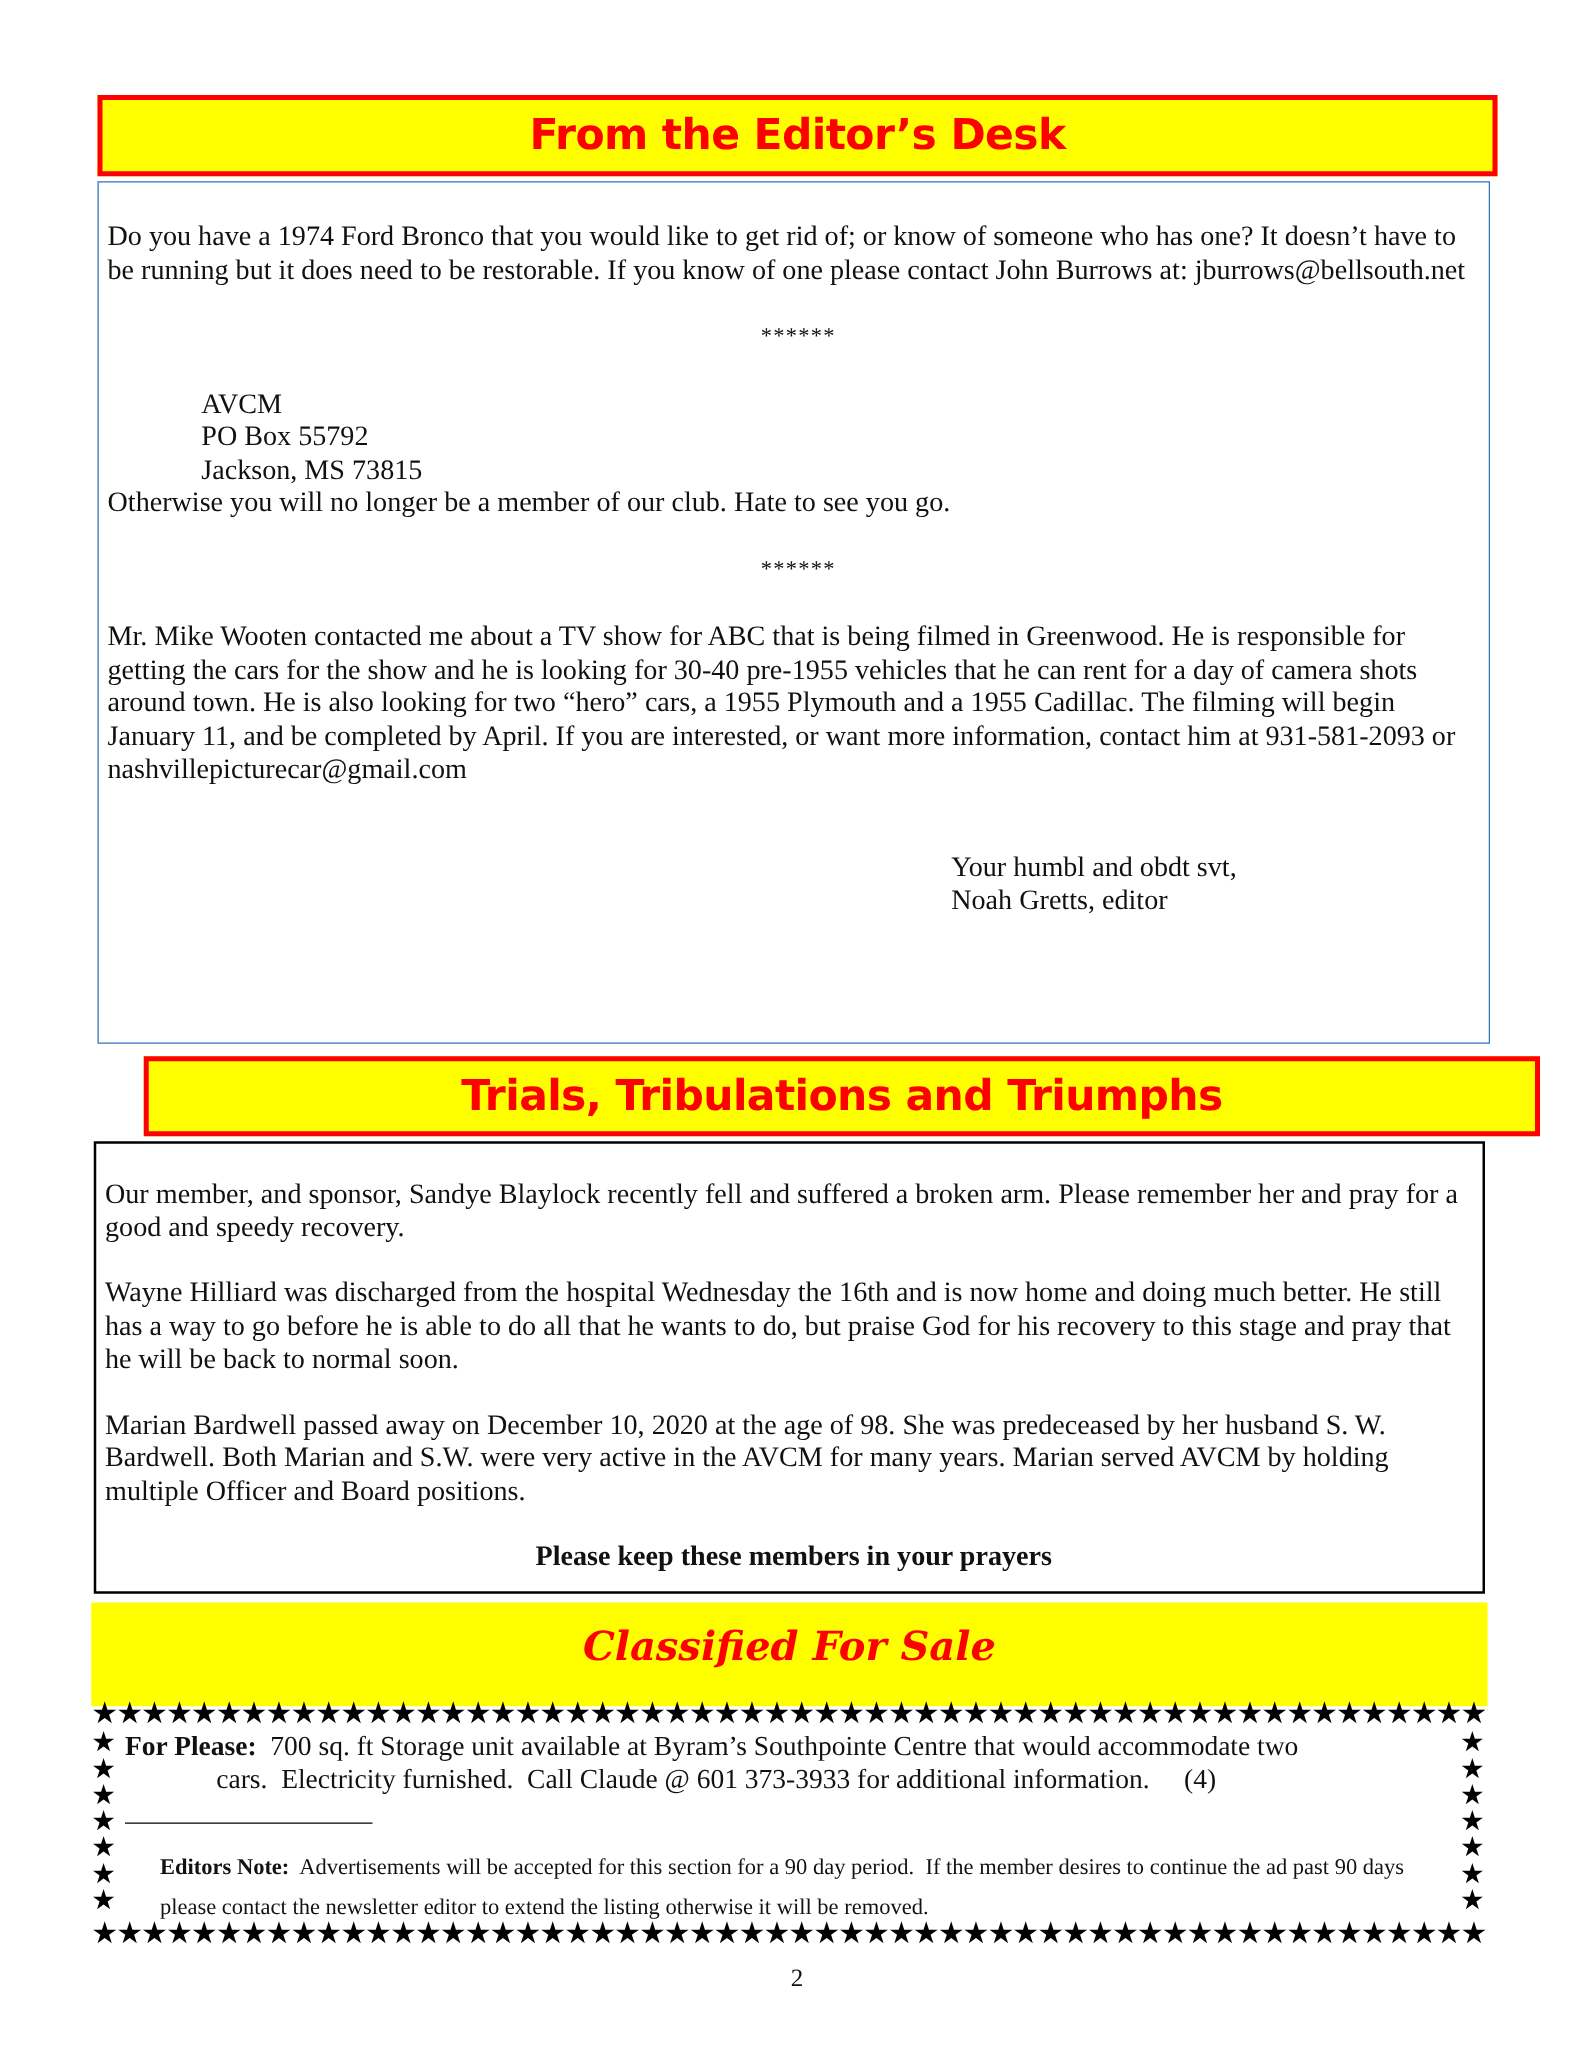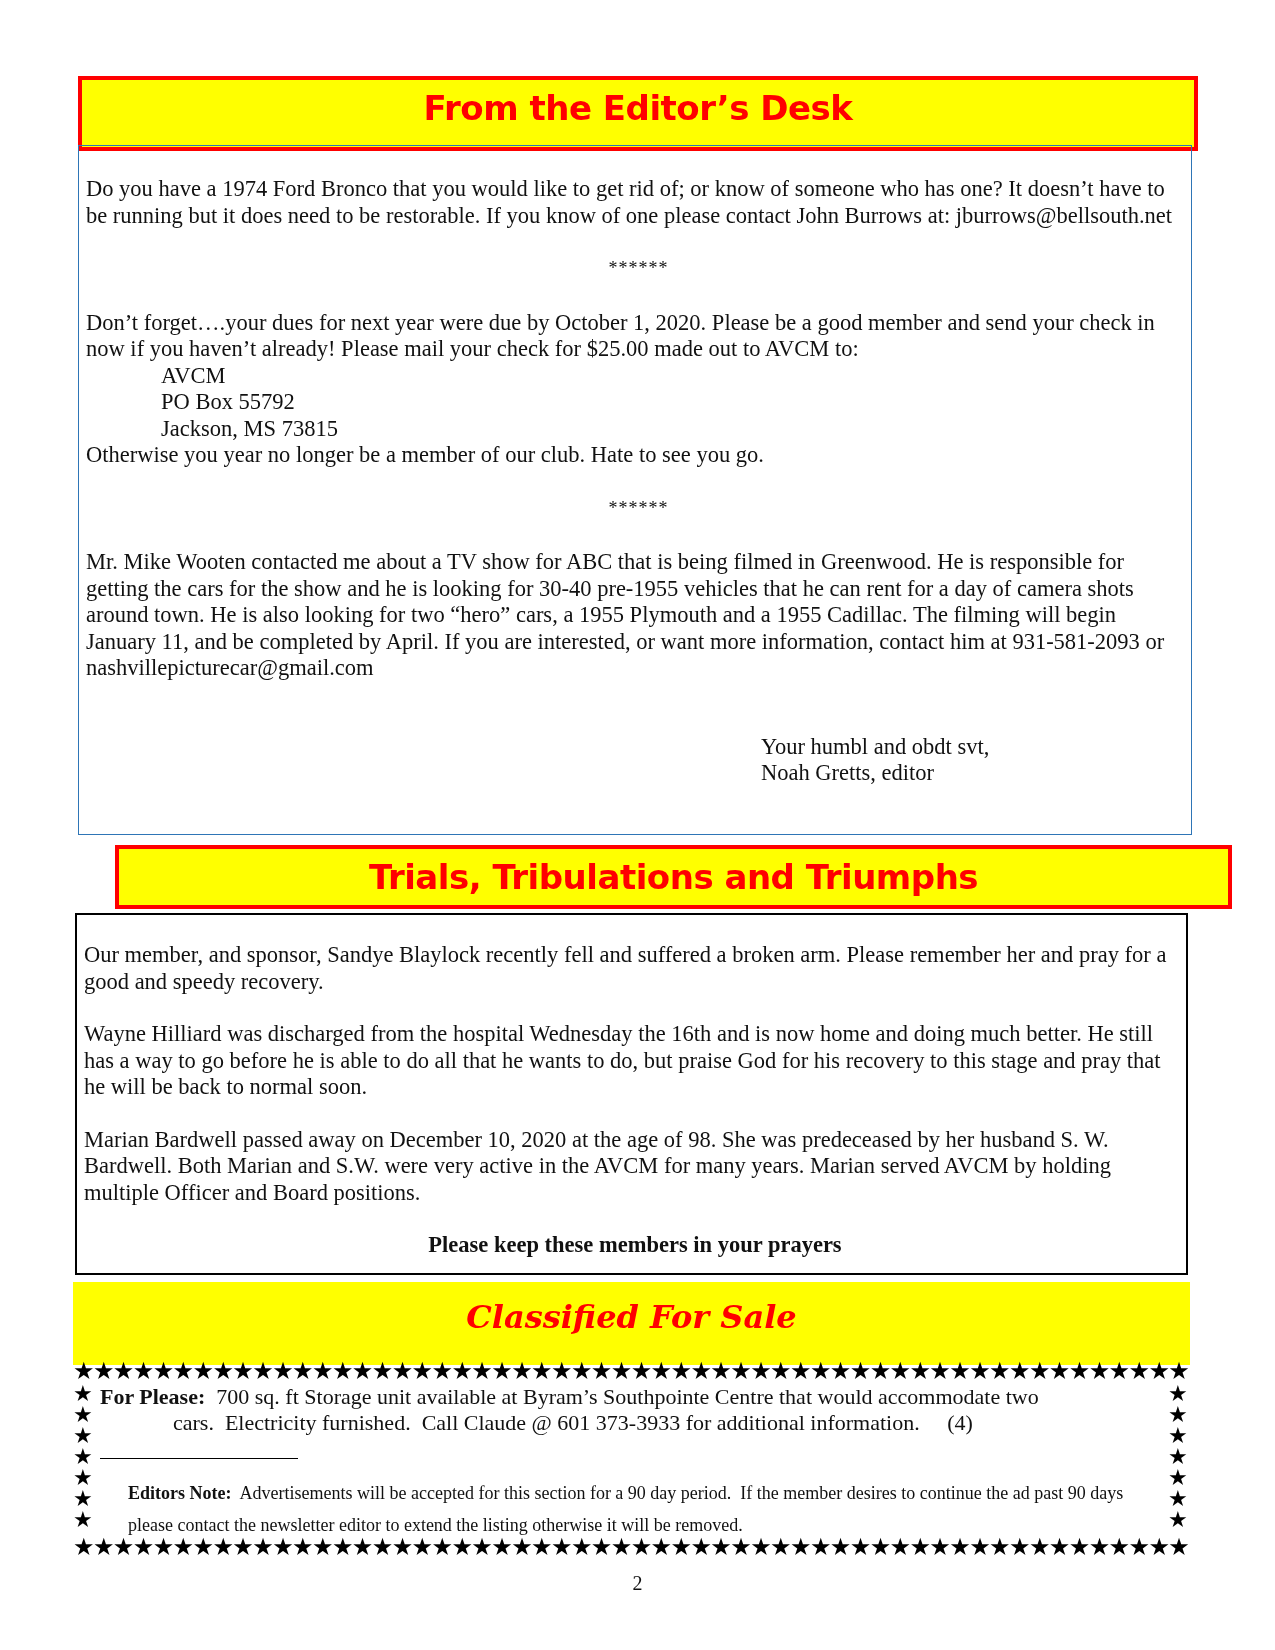--- a/index.html
+++ b/index.html
@@ -2,21 +2,21 @@
 <html><head>
 <meta charset="utf-8">
 <style>
   html, body { margin: 0; padding: 0; background: #ffffff; }
   body { width: 1275px; height: 1650px; position: relative; overflow: hidden;
          font-family: "Liberation Serif", serif; color: #111; }
   .banner { position: absolute; left: 78px; width: 1120px; background: #ffff00;
             border: 4px solid #ff0000; box-sizing: border-box; text-align: center; }
   .banner h2 { margin: 0; font-family: "DejaVu Sans", sans-serif; font-weight: bold;
                color: #ff0000; font-size: 34px; letter-spacing: -0.5px; }
-  #b1 { top: 76px; height: 75px; }
+  #b1 { top: 76px; height: 65px; }
   #b1 h2 { line-height: 56px; }
   #b2 { top: 845px; width: 1117px; left: 75px; height: 64px; margin-left: 40px; }
   #b2 h2 { line-height: 56px; }
   .box { position: absolute; box-sizing: border-box; font-size: 22.5px; line-height: 26.5px; }
   #editor-box { left: 78px; top: 145px; width: 1114px; height: 690px;
                 border: 1.5px solid #2e75b6; padding: 30px 0 0 7px; }
   #trials-box { left: 75px; top: 913px; width: 1113px; height: 362px;
                 border: 2px solid #000; padding: 27px 0 0 7px; }
   p { margin: 0; }
   .stars { text-align: center; margin: 26px 0 28px 0; font-size: 18px; letter-spacing: 1px; }
@@ -44,27 +44,26 @@
 </head>
 <body>
 
 <div class="banner" id="b1">
   <h2>From the Editor’s Desk</h2>
 </div>
 
 <div class="box" id="editor-box">
   <p>Do you have a 1974 Ford Bronco that you would like to get rid of; or know of someone who has one?  It doesn’t have to be running but it does need to be restorable.  If you know of one please contact John Burrows at:   jburrows@bellsouth.net</p>
   <div class="stars">******</div>
-  <p>Don’t forget….your dues for next year were due by October 1, 2020.  Please be a good  member and send your check in now if you haven’t already!  Please mail your check for $25.00 made out to AVCM to:</p>
   <div class="addr">
     <div>AVCM</div>
     <div>PO Box 55792</div>
     <div>Jackson, MS  73815</div>
   </div>
-  <p>Otherwise you year no longer be a member of our club.  Hate to see you go.</p>
+  <p>Otherwise you will no longer be a member of our club.  Hate to see you go.</p>
   <div class="stars">******</div>
   <p>Mr. Mike Wooten contacted me about a TV show for ABC that is being filmed in Greenwood.  He is responsible for getting the cars for the show and he is looking for 30-40 pre-1955 vehicles that he can rent for a day of camera shots around town.  He is also looking for two “hero” cars, a 1955 Plymouth and a 1955 Cadillac.  The filming will begin January 11, and be completed by April.  If you are interested, or want more information, contact him at      931-581-2093 or   nashvillepicturecar@gmail.com</p>
   <div class="gap"></div>
     <div class="gap"></div>
   <div class="sig">Your humbl and obdt svt,</div>
   <div class="sig">Noah Gretts, editor</div>
 </div>
 
 <div class="banner" id="b2">
   <h2>Trials, Tribulations and Triumphs</h2>

